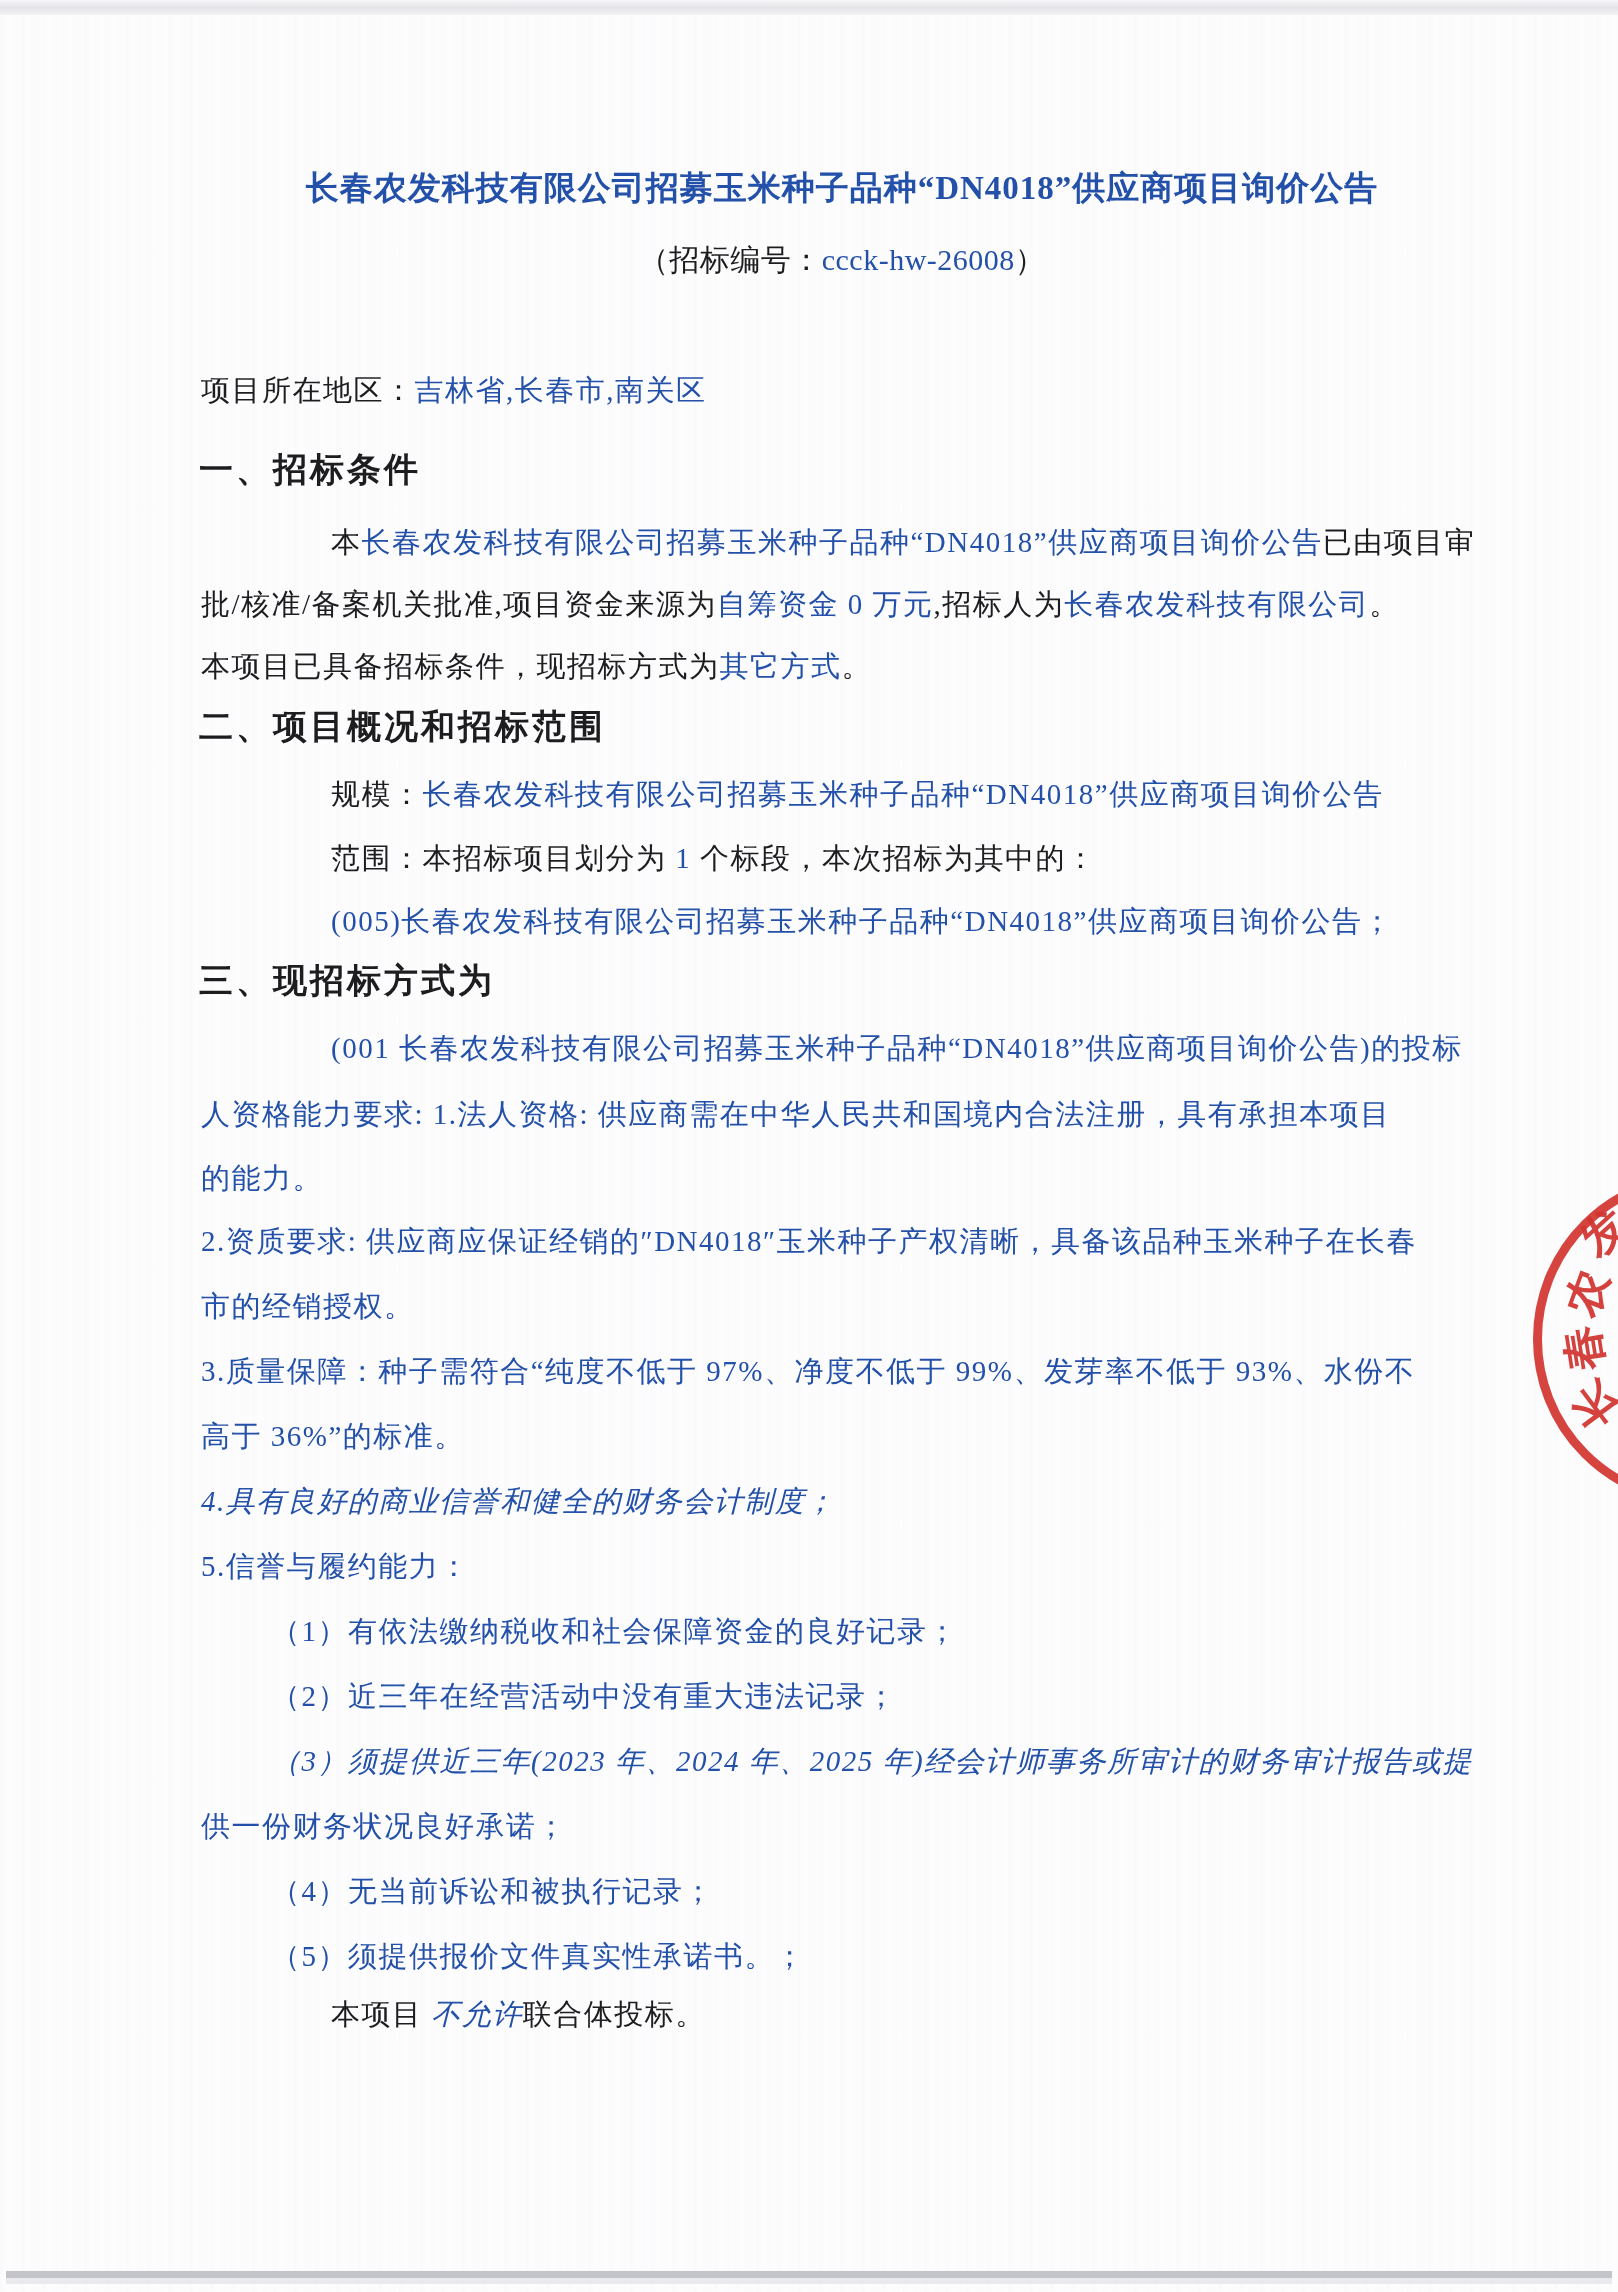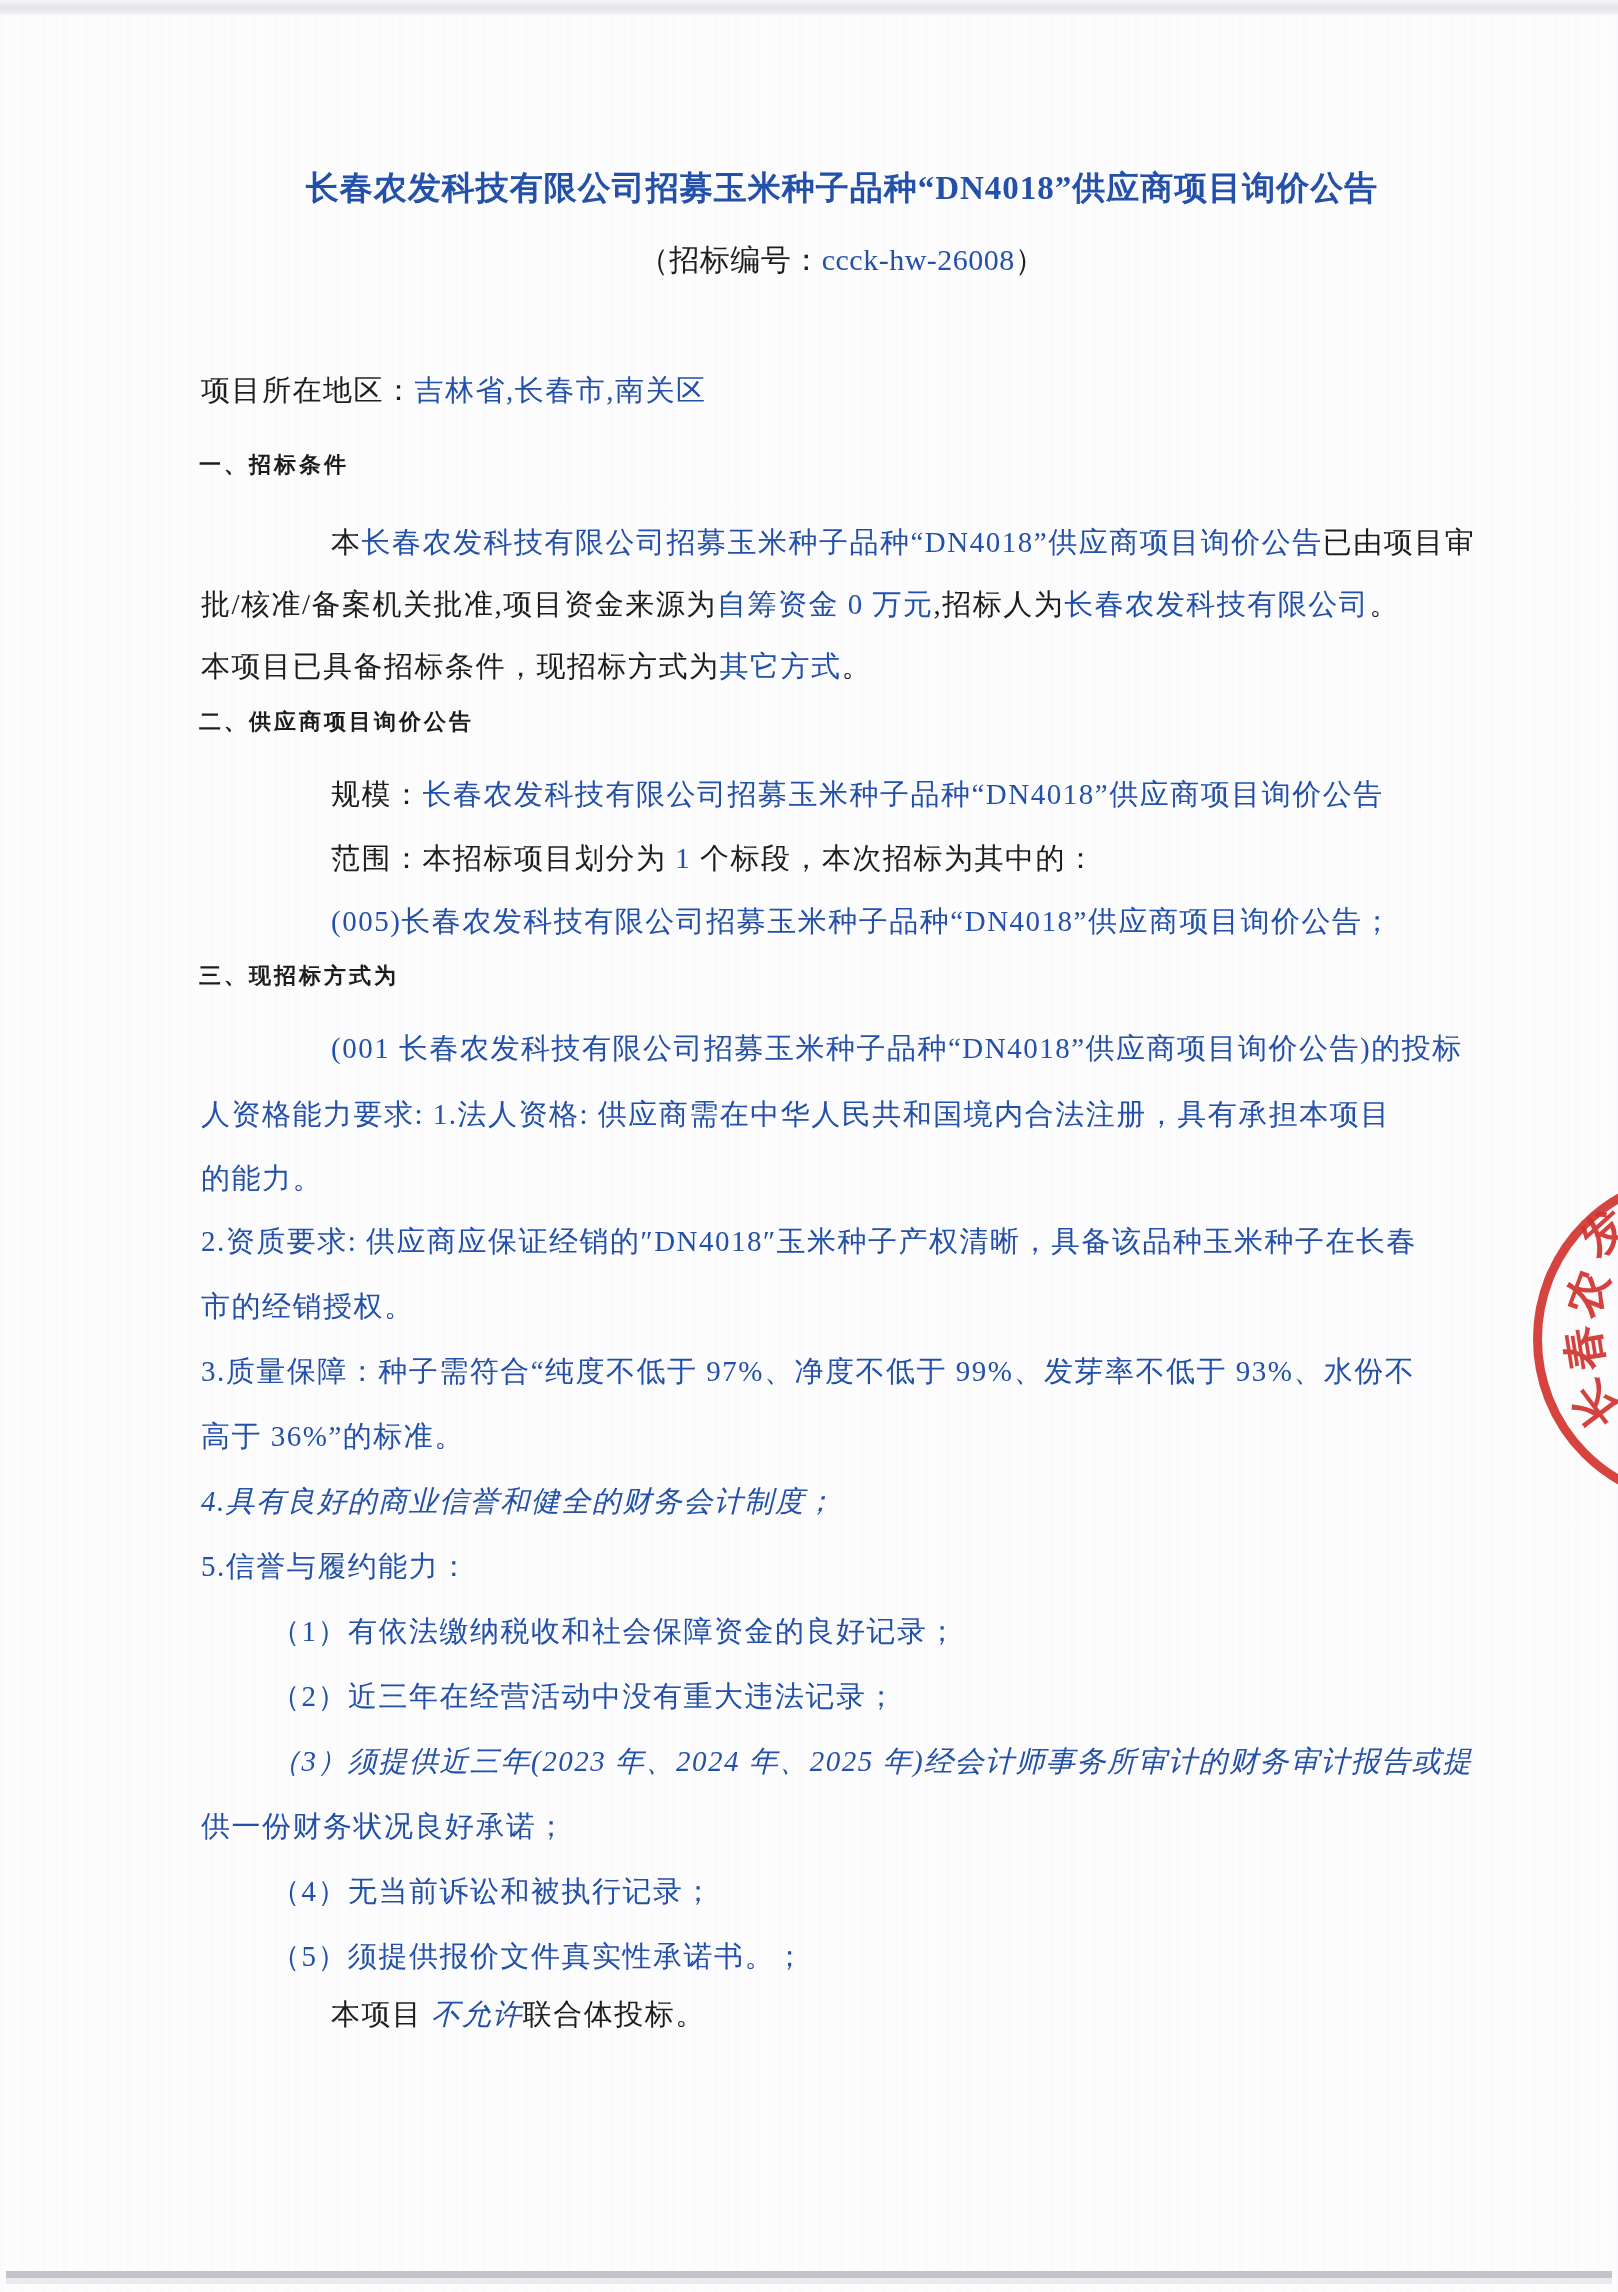--- a/index.html
+++ b/index.html
@@ -25,22 +25,22 @@
     line-height: 1.12;
     font-size: 29px;
     letter-spacing: 1.5px;
     color: #1d1d1f;
     margin-left: 33px;
   }
   .line.center { left: 0; width: 100%; text-align: center; }
   .style-title    { font-size: 33px; font-weight: bold; letter-spacing: 1px; }
   .style-subtitle { font-size: 30px; letter-spacing: 0.5px; }
   .style-heading  {
-    font-family: Liberation Sans, sans-serif;
-    font-size: 22px; font-weight: bold; letter-spacing: 3px;
+    font-family: Liberation Mono, monospace;
+    font-size: 34px; font-weight: bold; letter-spacing: 3px;
   }
   .c-black { color: #1d1d1f; }
   .c-blue  { color: #2350a8; }
   .italic  { font-style: italic; }
 
   
   .band-mid {
     position: absolute; left: 0; top: 498; width: 100%; height: 15px;
     background: linear-gradient(#f6f6f8, #e4e4e9 50%, #f4f4f6);
   }
@@ -81,21 +81,21 @@
   <div class="band-bottom"></div>
 
   <div class="content">
       <div class="line style-title center" style="top: 170px;"><span class="c-blue">长春农发科技有限公司招募玉米种子品种“DN4018”供应商项目询价公告</span></div>
       <div class="line style-subtitle center" style="top: 243px;"><span class="c-black">（招标编号：</span><span class="c-blue">ccck-hw-26008</span><span class="c-black">）</span></div>
       <div class="line style-body" style="top: 374px; left: 168px;"><span class="c-black">项目所在地区：</span><span class="c-blue">吉林省,长春市,南关区</span></div>
       <div class="line style-heading" style="top: 453px; left: 166px;"><span class="c-black">一、招标条件</span></div>
       <div class="line style-body" style="top: 526px; left: 298px;"><span class="c-black">本</span><span class="c-blue">长春农发科技有限公司招募玉米种子品种“DN4018”供应商项目询价公告</span><span class="c-black">已由项目审</span></div>
       <div class="line style-body" style="top: 588px; left: 168px;"><span class="c-black">批/核准/备案机关批准,项目资金来源为</span><span class="c-blue">自筹资金 0 万元</span><span class="c-black">,招标人为</span><span class="c-blue">长春农发科技有限公司</span><span class="c-black">。</span></div>
       <div class="line style-body" style="top: 650px; left: 168px;"><span class="c-black">本项目已具备招标条件，现招标方式为</span><span class="c-blue">其它方式</span><span class="c-black">。</span></div>
-      <div class="line style-heading" style="top: 710px; left: 166px;"><span class="c-black">二、供应商项目询价公告</span></div>
+      <div class="line style-heading" style="top: 710px; left: 166px;"><span class="c-black">二、项目概况和招标范围</span></div>
       <div class="line style-body" style="top: 778px; left: 298px;"><span class="c-black">规模：</span><span class="c-blue">长春农发科技有限公司招募玉米种子品种“DN4018”供应商项目询价公告</span></div>
       <div class="line style-body" style="top: 842px; left: 298px;"><span class="c-black">范围：本招标项目划分为 </span><span class="c-blue">1</span><span class="c-black"> 个标段，本次招标为其中的：</span></div>
       <div class="line style-body" style="top: 905px; left: 298px;"><span class="c-blue">(005)长春农发科技有限公司招募玉米种子品种“DN4018”供应商项目询价公告；</span></div>
       <div class="line style-heading" style="top: 964px; left: 166px;"><span class="c-black">三、现招标方式为</span></div>
       <div class="line style-body" style="top: 1032px; left: 298px;"><span class="c-blue">(001 长春农发科技有限公司招募玉米种子品种“DN4018”供应商项目询价公告)的投标</span></div>
       <div class="line style-body" style="top: 1098px; left: 168px;"><span class="c-blue">人资格能力要求: 1.法人资格: 供应商需在中华人民共和国境内合法注册，具有承担本项目</span></div>
       <div class="line style-body" style="top: 1162px; left: 168px;"><span class="c-blue">的能力。</span></div>
       <div class="line style-body" style="top: 1225px; left: 168px;"><span class="c-blue">2.资质要求: 供应商应保证经销的″DN4018″玉米种子产权清晰，具备该品种玉米种子在长春</span></div>
       <div class="line style-body" style="top: 1290px; left: 168px;"><span class="c-blue">市的经销授权。</span></div>
       <div class="line style-body" style="top: 1355px; left: 168px;"><span class="c-blue">3.质量保障：种子需符合“纯度不低于 97%、净度不低于 99%、发芽率不低于 93%、水份不</span></div>

